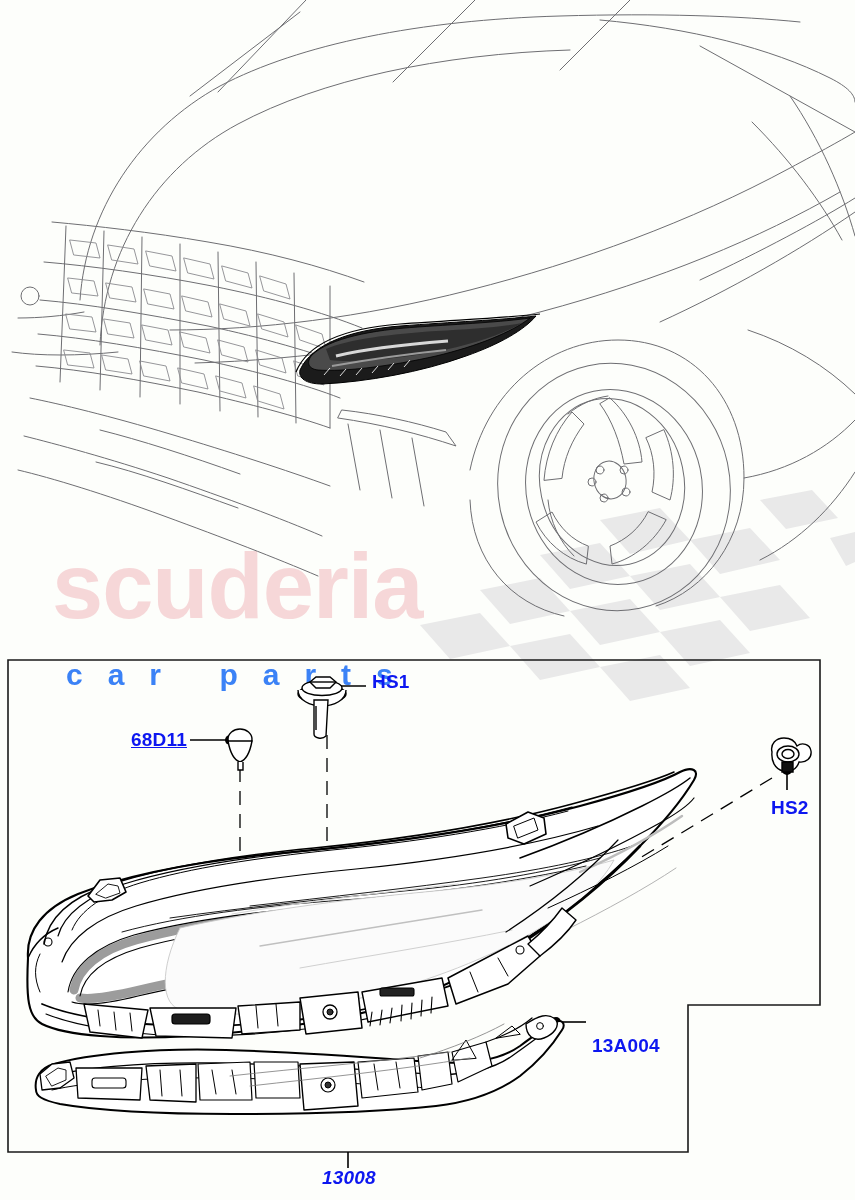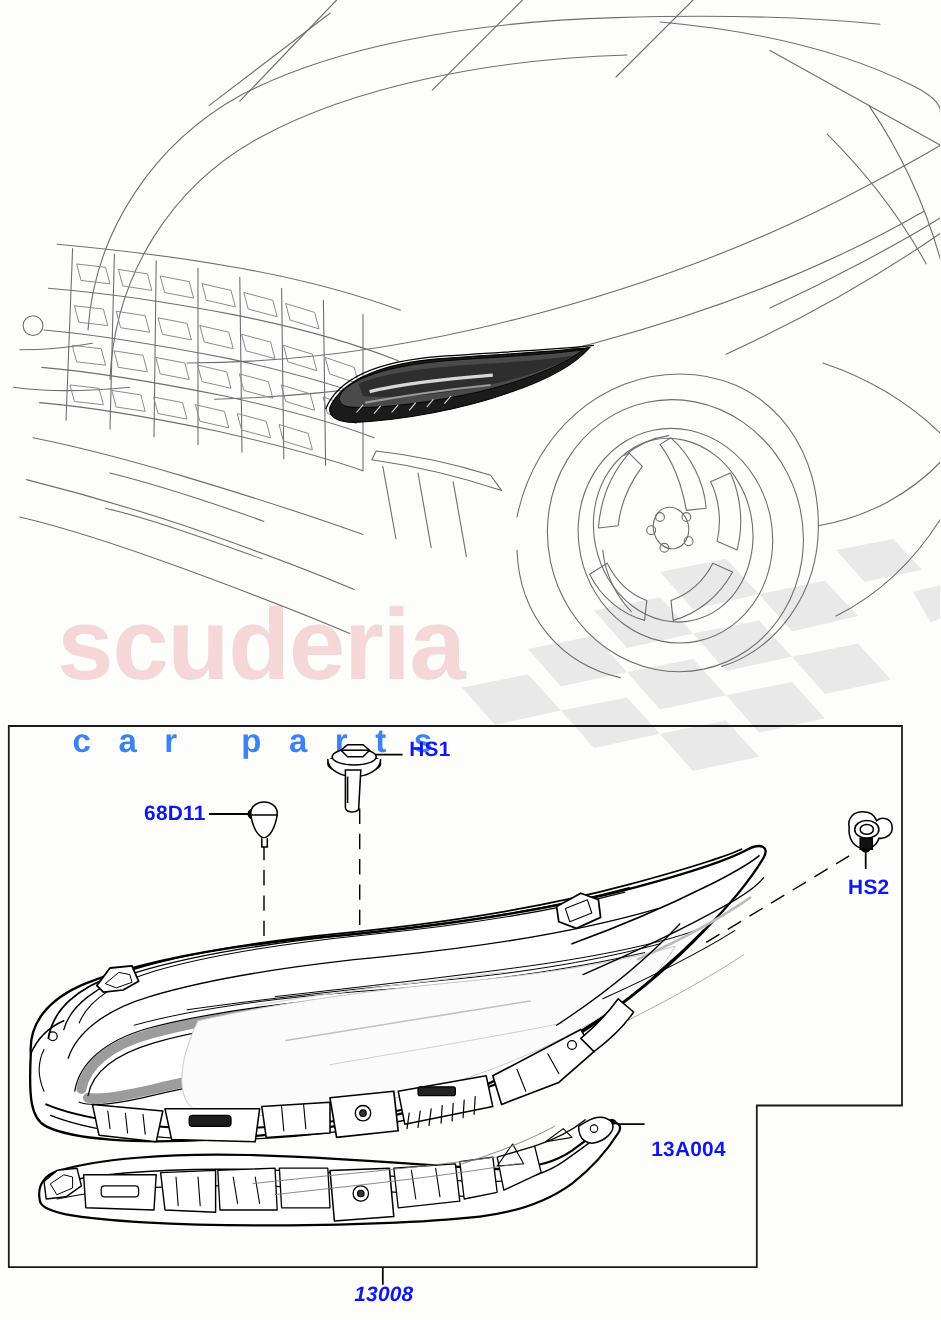--- a/index.html
+++ b/index.html
@@ -405,19 +405,19 @@
       <g stroke="#7a7a7a" stroke-width="0.8" fill="none">
         <path d="M 230 1076 C 300 1068 380 1062 450 1052"></path>
         <path d="M 250 1086 C 320 1078 400 1070 470 1058"></path>
         <path d="M 420 1058 C 452 1048 482 1036 504 1024"></path>
       </g>
     </g>
   </svg>
 
   <div>
     <div class="label" style="left:372px;top:672px;">HS1</div>
-    <div class="label" style="left:131px;top:730px;">68D11</div>
+    <div class="label" style="left:131px;top:730px;text-decoration:underline;">68D11</div>
     <div class="label" style="left:771px;top:798px;">HS2</div>
     <div class="label" style="left:592px;top:1036px;">13A004</div>
     <div class="label" style="left:322px;top:1168px;font-style:italic;">13008</div>
   </div>
 
 </div>
 
 </body></html>

